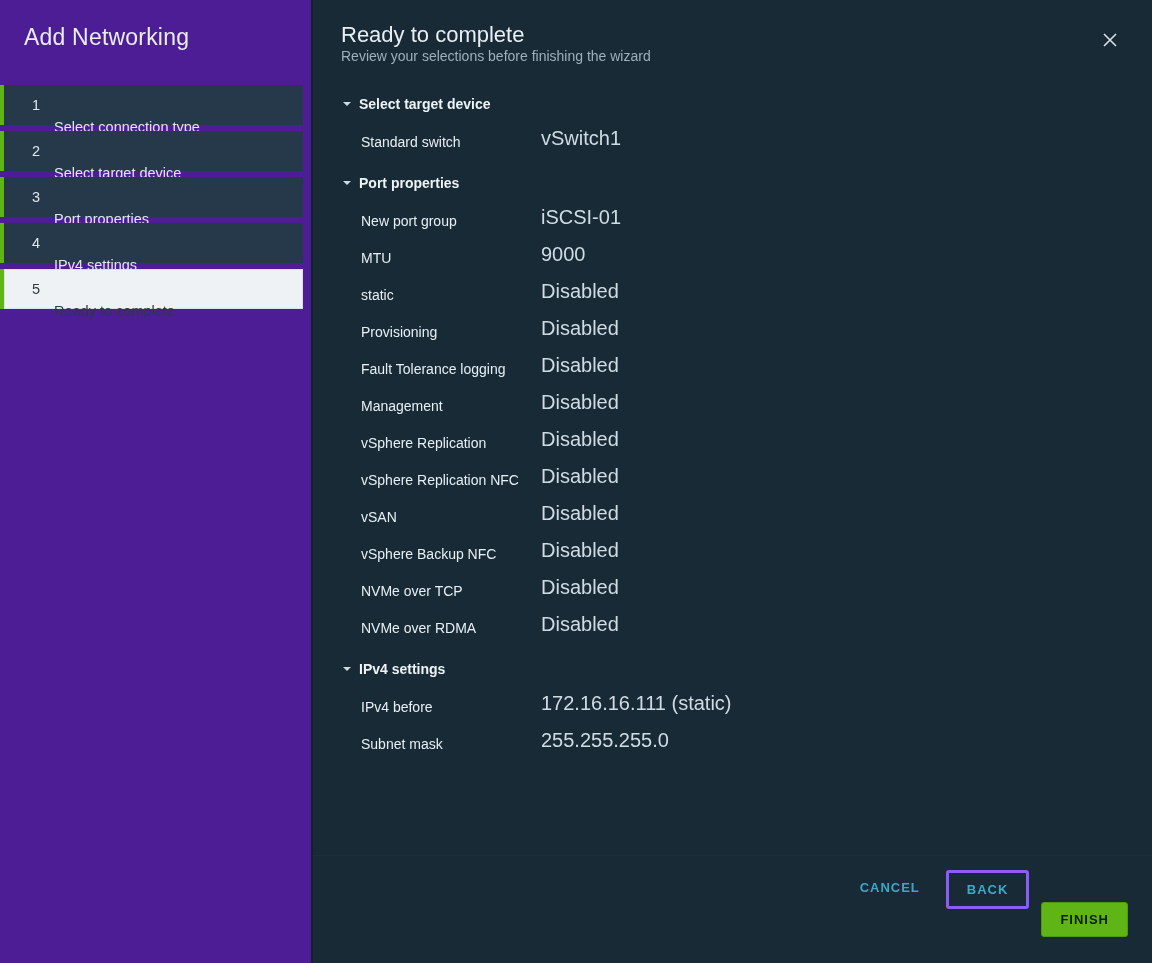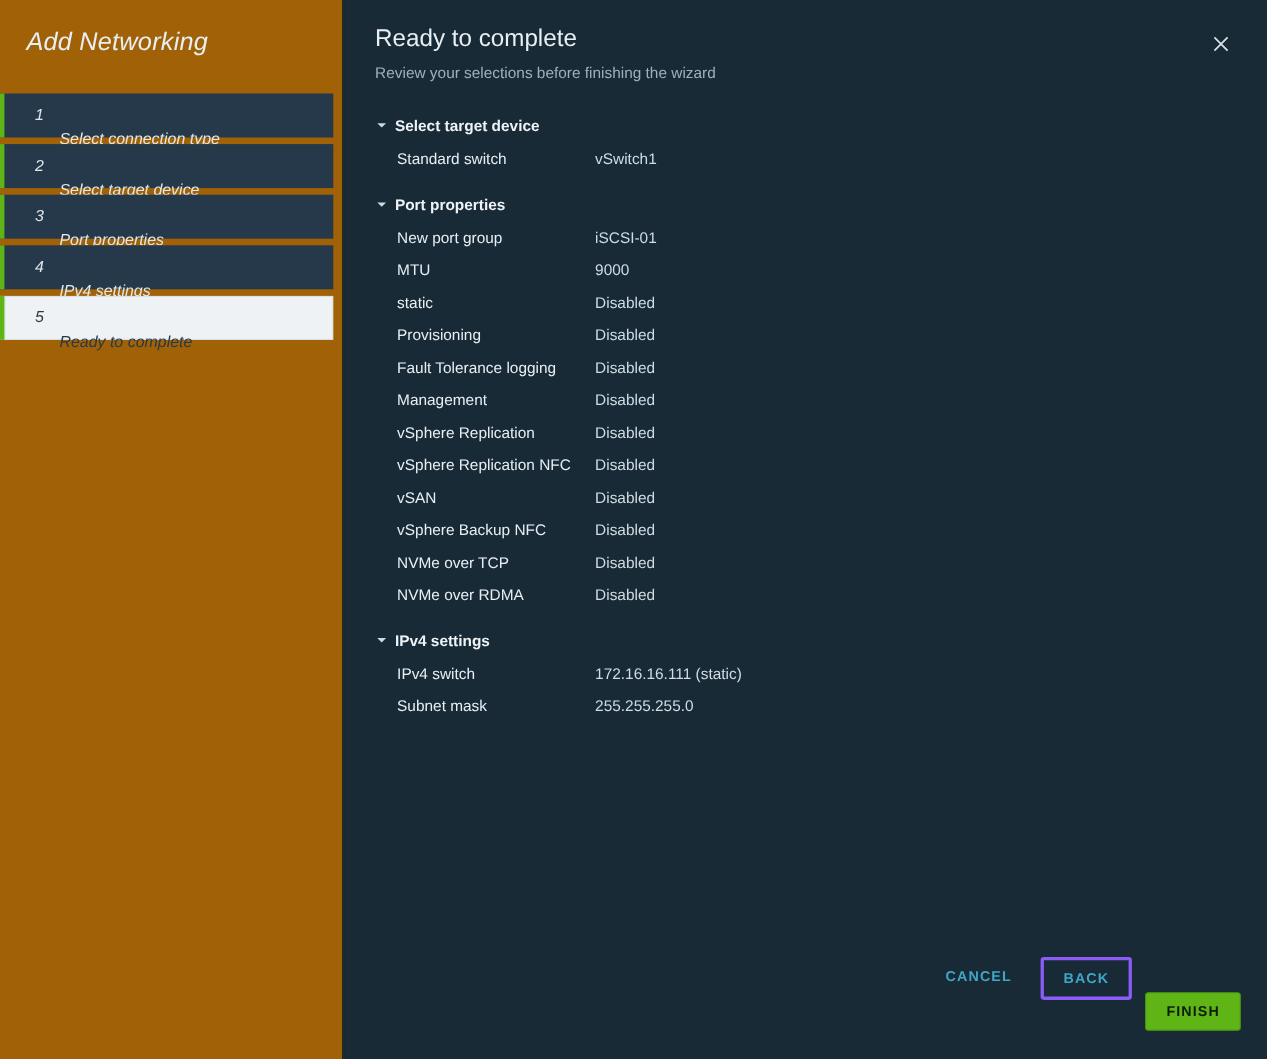--- a/index.html
+++ b/index.html
@@ -6,25 +6,24 @@
   html, body { width: 1152px; height: 963px; font-family: "Segoe UI", Arial, sans-serif; background: #0b1820; overflow: hidden; }
   .wizard {
     display: flex;
     width: 1152px;
     height: 963px;
     background: #0f212e;
   }
   
   .sidebar {
     width: 312px;
-    background: #a16207;
+    background: #4c1d95;
     padding: 24px 0 0 0;
     border-right: 1px solid #0f212e;
     position: relative;
-    font-style: italic;
   }
   .sidebar-title {
     color: #e8eef2;
     font-size: 23px;
     font-weight: 400;
     padding: 0 24px 28px 24px;
     letter-spacing: .2px;
   }
   .steps { padding: 0 4px 0 0; }
   .step {
@@ -73,21 +72,20 @@
   }
   .header-texts { flex: 1; }
   .page-title {
     color: #e8eef2;
     font-size: 22px;
     font-weight: 400;
   }
   .page-subtitle {
     color: #9cb1bd;
     font-size: 14px;
-    margin-top: 10px;
   }
   .close-btn {
     width: 28px; height: 28px;
     display: flex; align-items: center; justify-content: center;
     color: #d7e1e7; cursor: pointer;
     margin-top: 6px;
   }
   .close-btn svg { width: 14px; height: 14px; }
   
   .content {
@@ -105,21 +103,21 @@
     font-weight: 600;
     font-size: 14px;
     padding: 6px 0 6px 0;
     cursor: pointer;
   }
   .chev { width: 12px; height: 12px; display: inline-flex; align-items: center; justify-content: center; color: #cfd9df; }
   .chev svg { width: 10px; height: 10px; }
   .rows { padding: 2px 0 6px 0; }
   .row { display: flex; padding: 6px 0 6px 20px; align-items: flex-end; }
   .row .label { width: 180px; color: #e7eff4; font-size: 14px; line-height: 1.25; }
-  .row .value { color: #d0dce3; font-size: 14px; flex: 1; line-height: 1.25; }
+  .row .value { color: #d0dce3; font-size: 20px; flex: 1; line-height: 1.25; }
   
   .footer {
     display: flex;
     justify-content: flex-end;
     align-items: flex-start;
     gap: 12px;
     padding: 14px 24px 26px 24px;
     border-top: 1px solid rgba(255,255,255,0.02);
   }
   .btn-text {
@@ -285,21 +283,21 @@
         <div class="sect-header">
           <span class="chev">
             <svg viewBox="0 0 10 10" fill="currentColor">
                 <path d="M1 3 L5 7 L9 3 Z"></path>
               </svg>
           </span>
           <span>IPv4 settings</span>
         </div>
         <div class="rows">
           <div class="row">
-            <div class="label">IPv4 switch</div>
+            <div class="label">IPv4 before</div>
             <div class="value">172.16.16.111 (static)</div>
           </div>
           <div class="row">
             <div class="label">Subnet mask</div>
             <div class="value">255.255.255.0</div>
           </div>
         </div>
       </div>
 
     </div>

